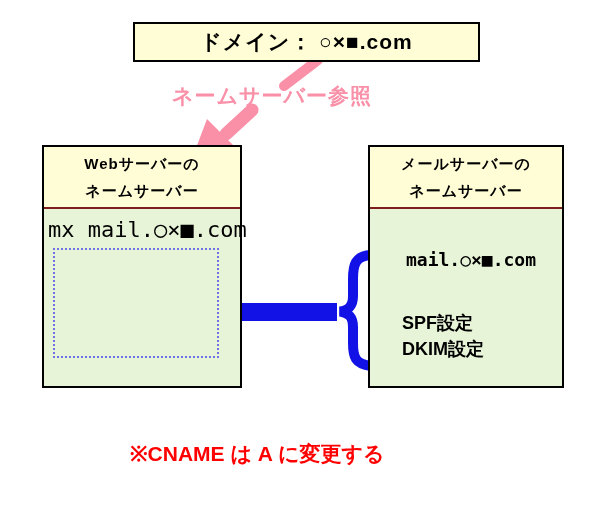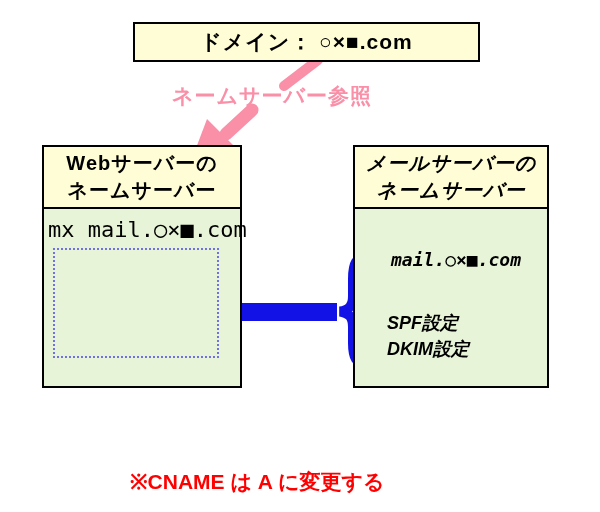--- a/index.html
+++ b/index.html
@@ -18,43 +18,43 @@
     left:133px;top:22px;width:347px;height:40px;background:#fffdd6;
     display:flex;align-items:center;justify-content:center;
     font-size:21px;font-weight:bold;letter-spacing:1px;
   }
   .pink-label{
     position:absolute;left:172px;top:82px;width:196px;text-align:right;
     font-size:21px;font-weight:bold;color:#fa8fa8;white-space:nowrap;letter-spacing:1px;
   }
   .server-box{background:#e7f4d7;}
   .web-box{left:42px;top:145px;width:200px;height:243px;}
-  .mail-box{left:353px;top:145px;width:196px;height:243px;font-style:italic;}
+  .mail-box{left:368px;top:145px;width:196px;height:243px;}
   .box-header{
-    background:#fffdd6;border-bottom:2px solid #000000;height:60px;
+    background:#fffdd6;border-bottom:2px solid #7f1d1d;height:60px;
     display:flex;flex-direction:column;align-items:center;justify-content:center;
-    font-size:20px;font-weight:bold;line-height:27px;letter-spacing:1px;
+    font-size:15px;font-weight:bold;line-height:27px;letter-spacing:1px;
   }
   .box-body{position:relative;height:179px;}
   .mono{font-family:"DejaVu Sans Mono",monospace;}
   .record{
     position:absolute;left:4px;top:8px;font-size:22px;font-weight:normal;white-space:nowrap;
   }
   .dashed-rect{
     position:absolute;left:9px;top:39px;width:166px;height:110px;
     border:2px dotted #7070e8;box-sizing:border-box;
   }
   .mail-line{position:absolute;font-size:18px;font-weight:bold;white-space:nowrap;padding-left:12px;}
   .mail-line.l0{left:24px;top:40px;}
   .mail-line.l1{left:28px;top:68px;}
   .mail-line.l2{left:20px;top:102px;font-family:"Liberation Sans",sans-serif;}
   .mail-line.l3{left:20px;top:128px;font-family:"Liberation Sans",sans-serif;}
   .note{position:absolute;font-weight:bold;white-space:nowrap;}
   .blue-note{left:132px;top:406px;font-size:21px;color:#1a1aff;}
-  .red-note{left:130px;top:439px;font-size:21px;color:#ff0000;margin-top:28px;}
+  .red-note{left:130px;top:439px;font-size:21px;color:#ff0000;}
 </style>
 </head>
 <body>
 
 <div class="canvas">
 
   <svg class="overlay" viewBox="0 0 600 512" aria-hidden="true">
 
     <line x1="318" y1="60" x2="284" y2="86" stroke-width="10" class="pink-stroke"></line>
     <line x1="252" y1="110" x2="226" y2="134" stroke-width="13" class="pink-stroke"></line>

